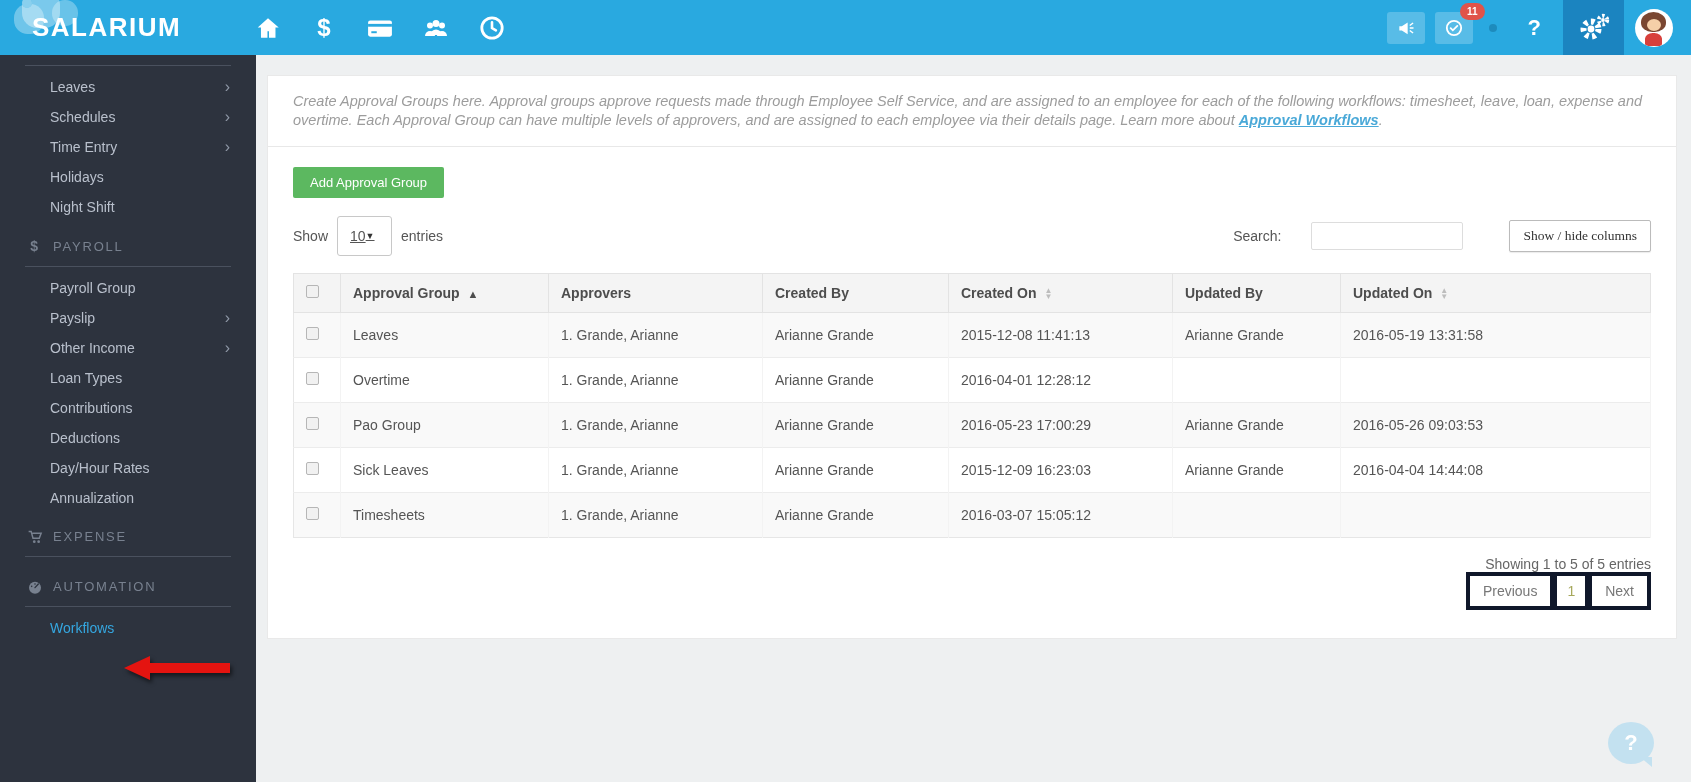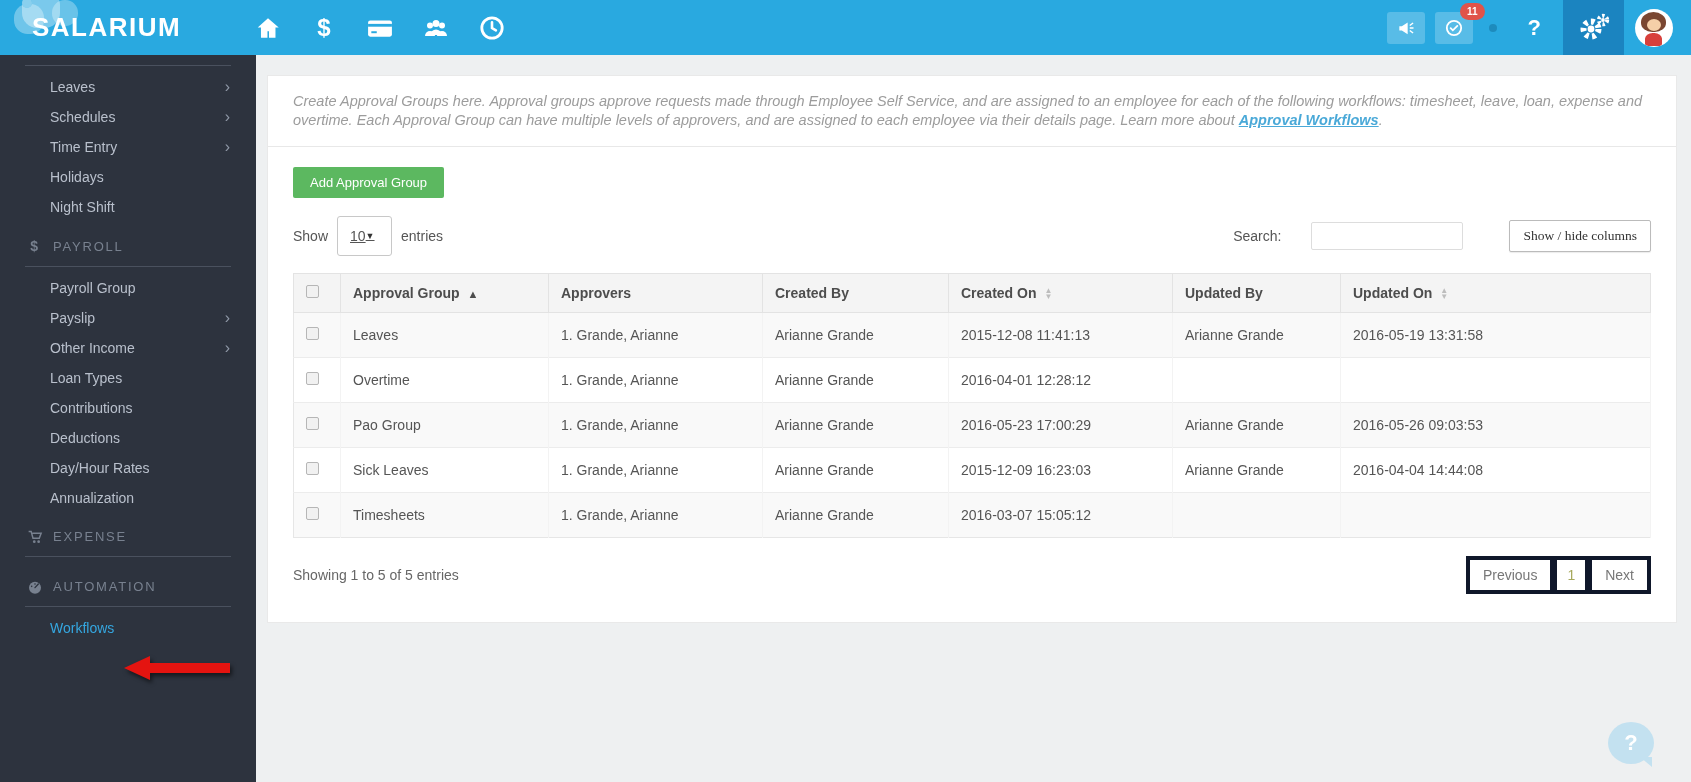--- a/index.html
+++ b/index.html
@@ -84,21 +84,21 @@
   tr.striped td { background:#f9f9f9; }
   .cb { width:13px; height:13px; border:1px solid #b6b6b6; border-radius:2px;
     background:#f1f1f1; display:inline-block; cursor:pointer; }
   .sort-asc { color:#4d4d4d; font-size:11px; margin-left:8px; }
   .sort-both { display:inline-flex; flex-direction:column; margin-left:8px;
     font-size:8px; line-height:6px; color:#bdbdbd; vertical-align:middle; }
   .col-cb { width:47px; } .col-group { width:208px; } .col-appr { width:214px; }
   .col-cby { width:186px; } .col-con { width:224px; } .col-uby { width:168px; }
 
   
-  .table-footer { display:flex; align-items:center; margin-top:18px; }
+  .table-footer { display:flex; align-items:flex-end; margin-top:18px;flex-direction:column; }
   .showing { font-size:14px; color:#666; }
   .pager { margin-left:auto; display:flex; }
   .pg { border:4px solid #0f172a; background:#fff; color:#777; font-size:14px;
     padding:7px 13px; margin-left:-1px; cursor:pointer;
     font-family:"Liberation Sans", sans-serif; }
   .pg.current { color:#a6a85c; padding:7px 10px; }
 
   
   .help-bubble { position:absolute; left:1608px; top:722px; width:46px; height:42px;
     background:#c3e1f0; border-radius:50%; display:flex; align-items:center;

